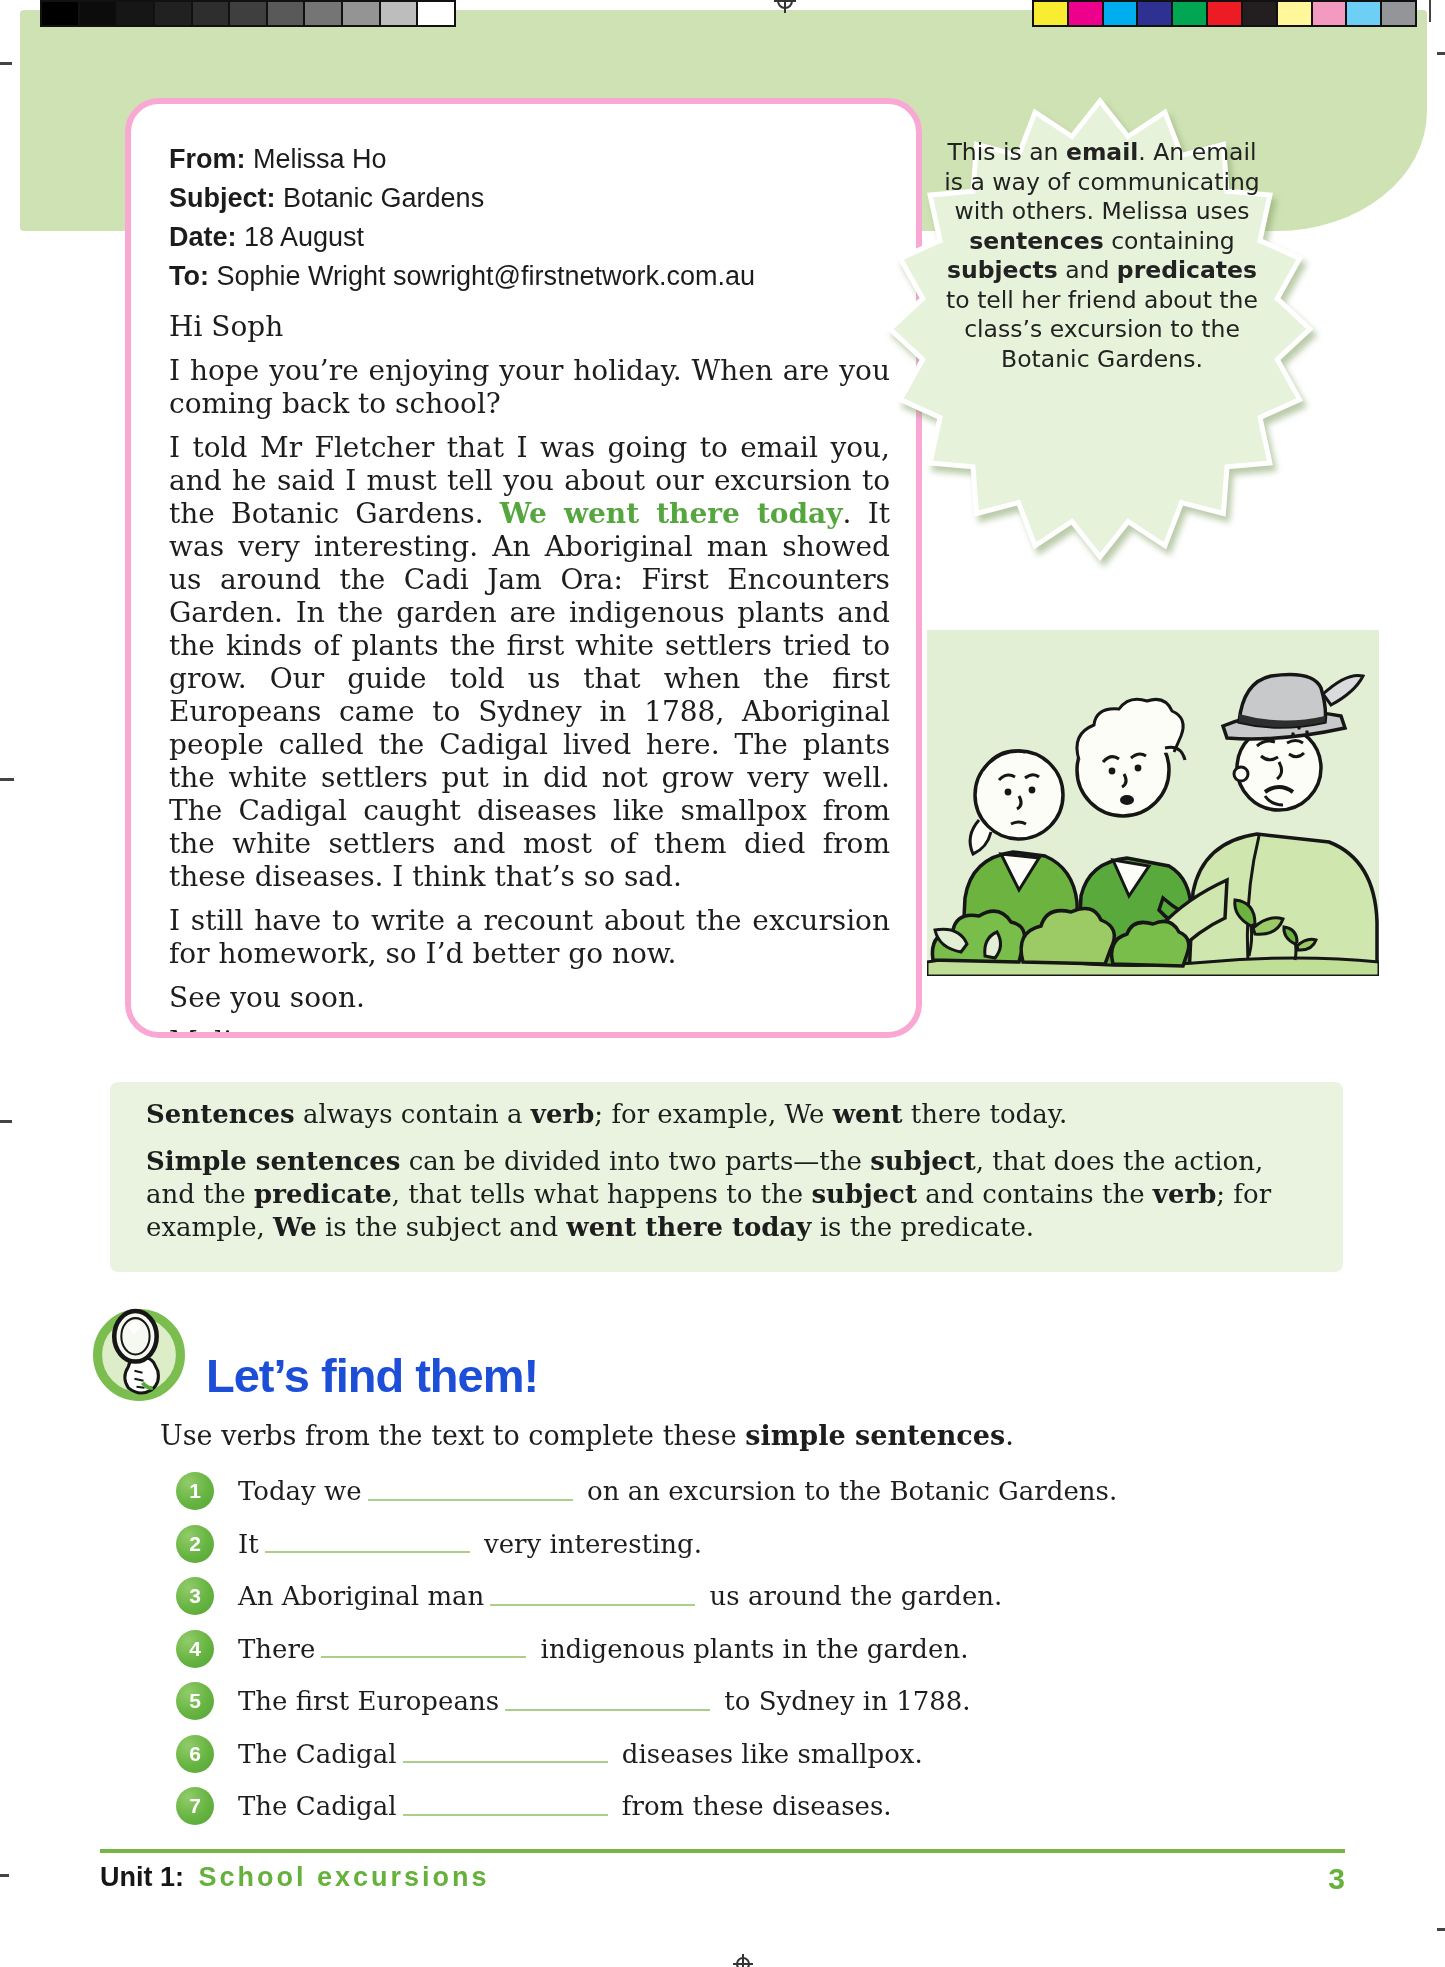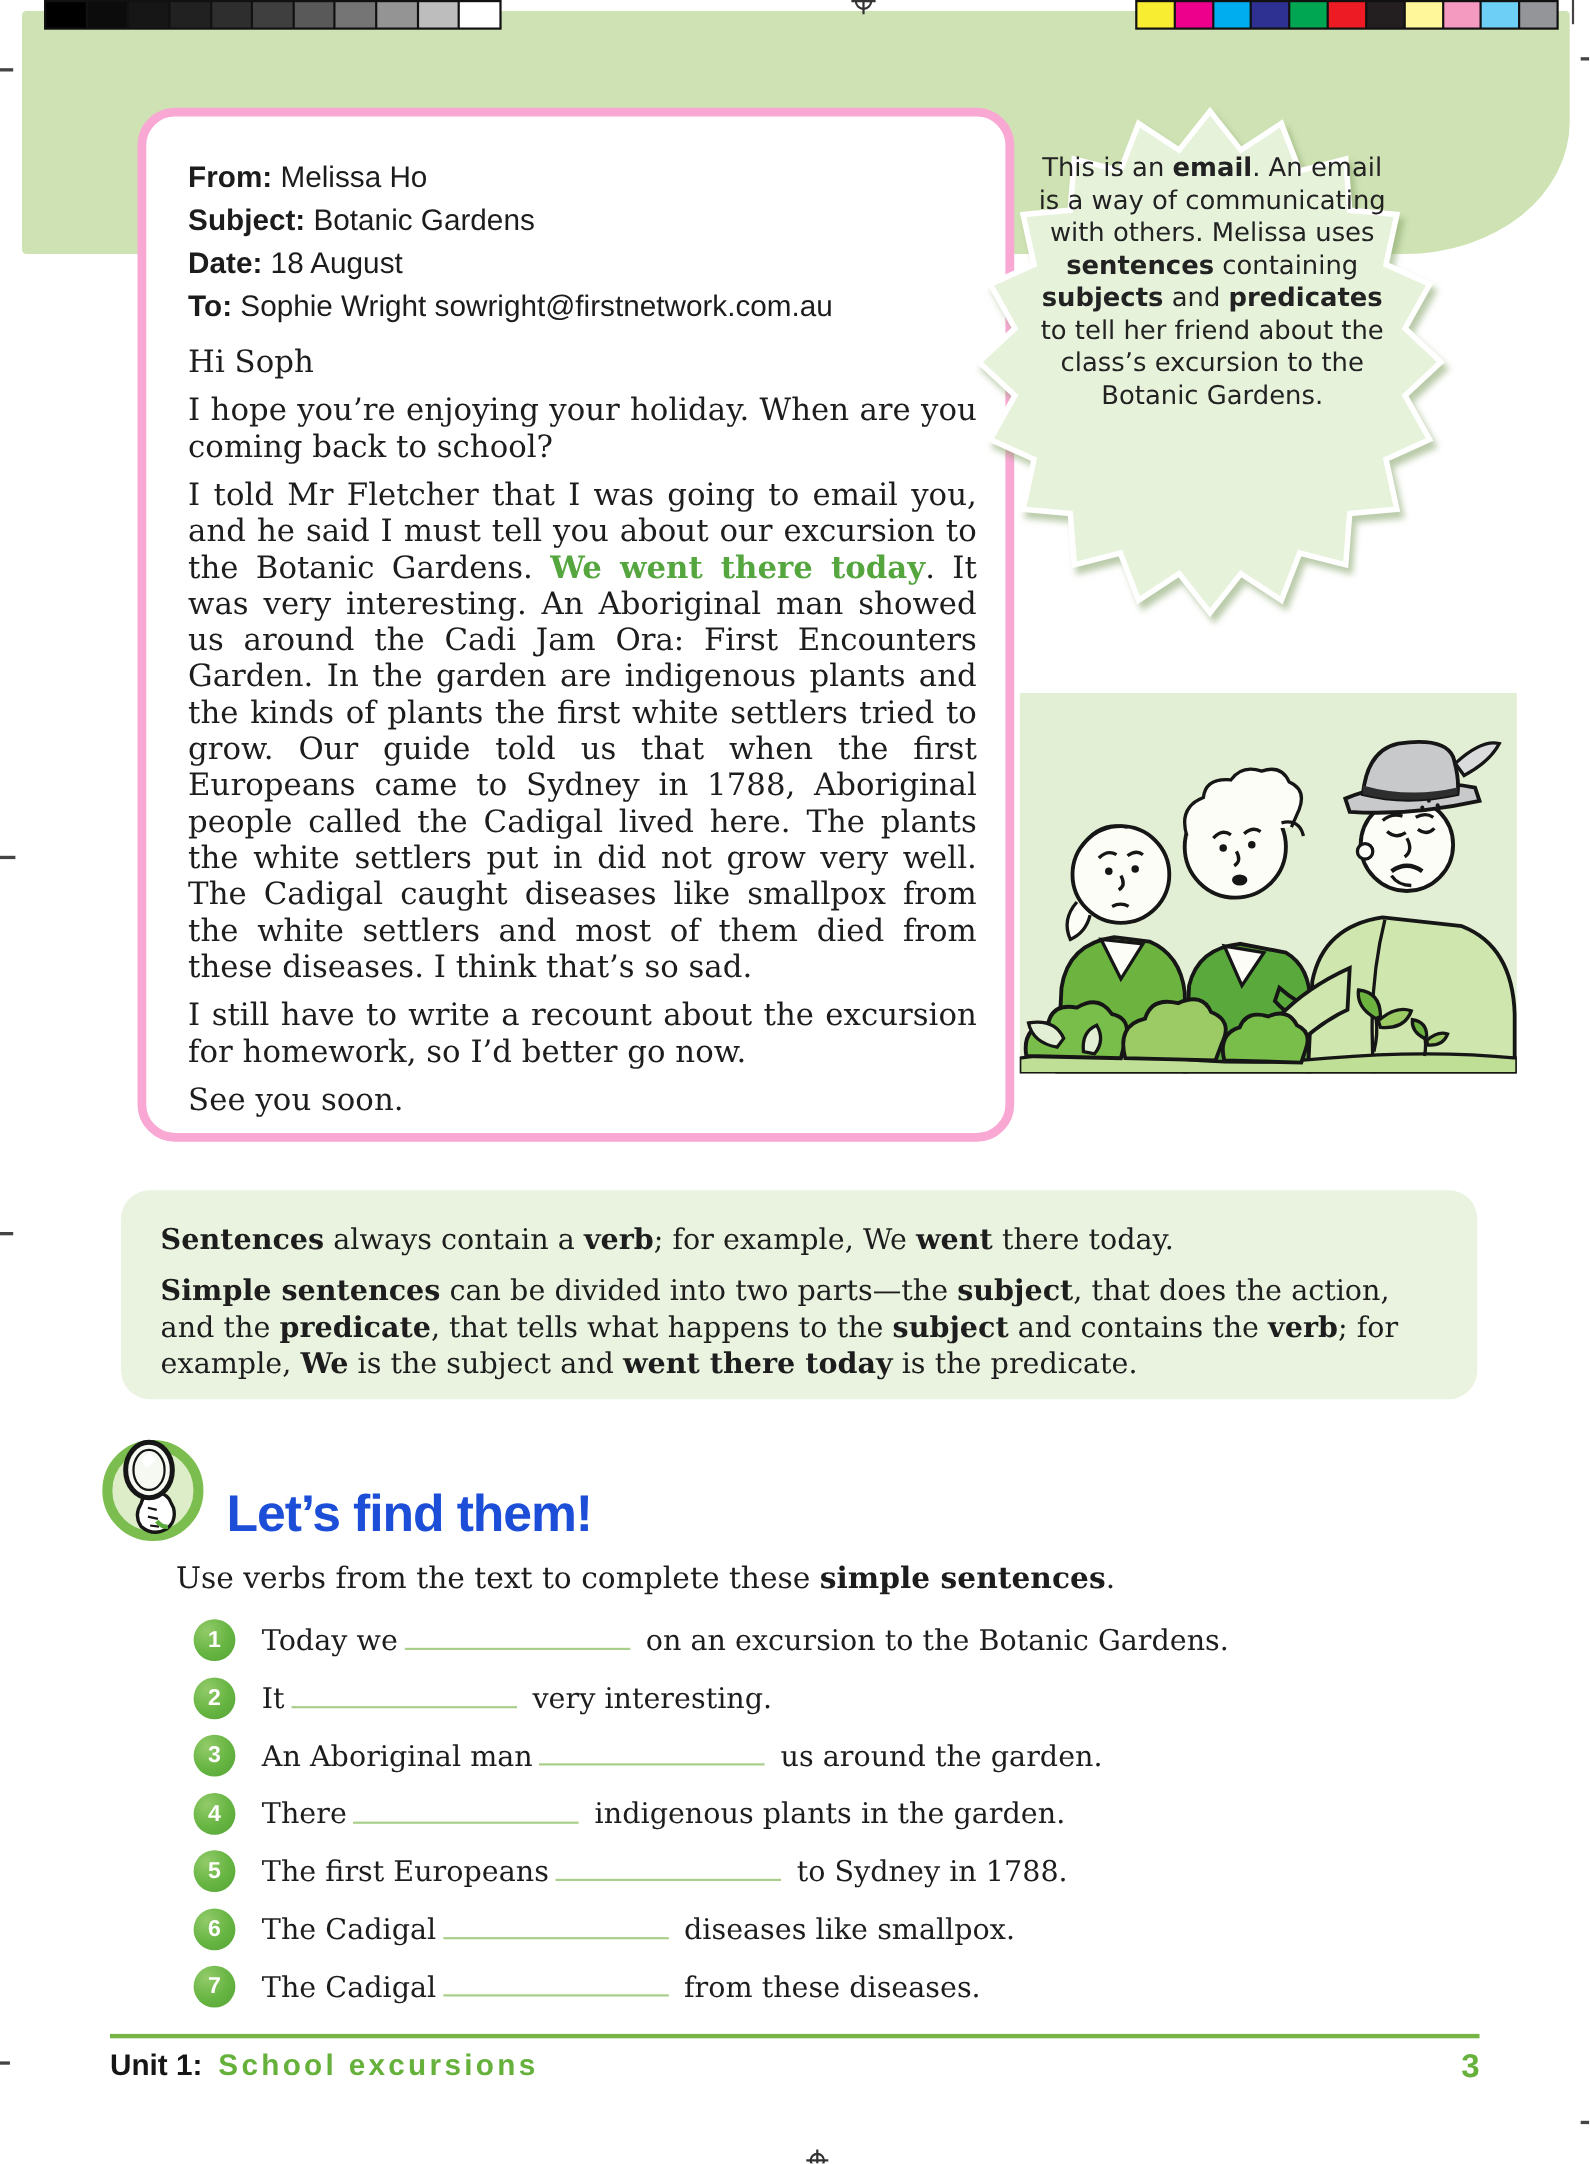--- a/index.html
+++ b/index.html
@@ -10,39 +10,39 @@
   .strip div{flex:1 1 auto;}
   #graybar{left:40px;width:416px;}
   #colorbar{left:1032px;width:385px;}
   .regmark-top{position:absolute;left:772px;top:-9px;z-index:6;}
   .tick{position:absolute;background:#444;z-index:6;}
   
   .band{position:absolute;left:20px;top:10px;width:1407px;height:221px;background:#cfe2b4;
         border-radius:4px 4px 150px 4px / 4px 4px 120px 4px;z-index:1;}
   
   .emailbox{position:absolute;left:125px;top:98px;width:797px;height:940px;background:#ffffff;
-            border:8px solid #f9a8d4;border-radius:34px;box-sizing:border-box;z-index:2;
+            border:6px solid #f9a8d4;border-radius:34px;box-sizing:border-box;z-index:2;
             padding:36px 26px 0 38px;overflow:hidden;}
   .emailhead{font-family:"Liberation Sans",sans-serif;font-size:27px;line-height:39px;color:#1c1c1c;}
   .emailhead b{font-weight:700;}
   .emailbody p{font-size:28px;line-height:33px;margin:0 0 11px 0;text-align:justify;}
   .emailbody p.nj{text-align:left;}
   .emailbody .greet{margin-top:14px;}
   .gb{color:#55a63f;font-weight:700;}
   .b{font-weight:700;}
   
   .starsvg{position:absolute;left:880px;top:94px;width:440px;height:474px;z-index:3;
            filter:drop-shadow(4px 6px 3px rgba(130,160,100,.55));}
   .startext{position:absolute;left:943px;top:138px;width:318px;z-index:4;text-align:center;
             font-family:"DejaVu Sans",sans-serif;font-size:23.5px;line-height:29.5px;color:#222;}
   
   .illus{position:absolute;left:927px;top:630px;width:452px;height:346px;z-index:2;}
   
   .infobox{position:absolute;left:110px;top:1082px;width:1233px;height:190px;background:#eaf3e0;
-           border-radius:26px;box-sizing:border-box;padding:29px 36px;z-index:2;}
+           border-radius:8px;box-sizing:border-box;padding:16px 36px;z-index:2;}
   .infobox p{font-size:26px;line-height:33px;margin:0 0 14px 0;}
   
   .badge{position:absolute;left:90px;top:1306px;width:98px;height:98px;z-index:2;}
   .acttitle{position:absolute;left:206px;top:1348px;font-family:"Liberation Sans",sans-serif;
             font-weight:700;font-size:47px;color:#1d4ed8;z-index:2;letter-spacing:-1px;}
   .instruction{position:absolute;left:160px;top:1420px;font-size:27px;z-index:2;}
   .items{position:absolute;left:176px;top:1472px;width:1180px;z-index:2;}
   .item{display:flex;align-items:center;height:38px;margin-bottom:14.5px;}
   .numcircle{width:38px;height:38px;border-radius:50%;flex:0 0 38px;margin-right:24px;
              background:radial-gradient(circle at 32% 28%, #92cb6a 0%, #66b441 55%, #55a337 100%);

